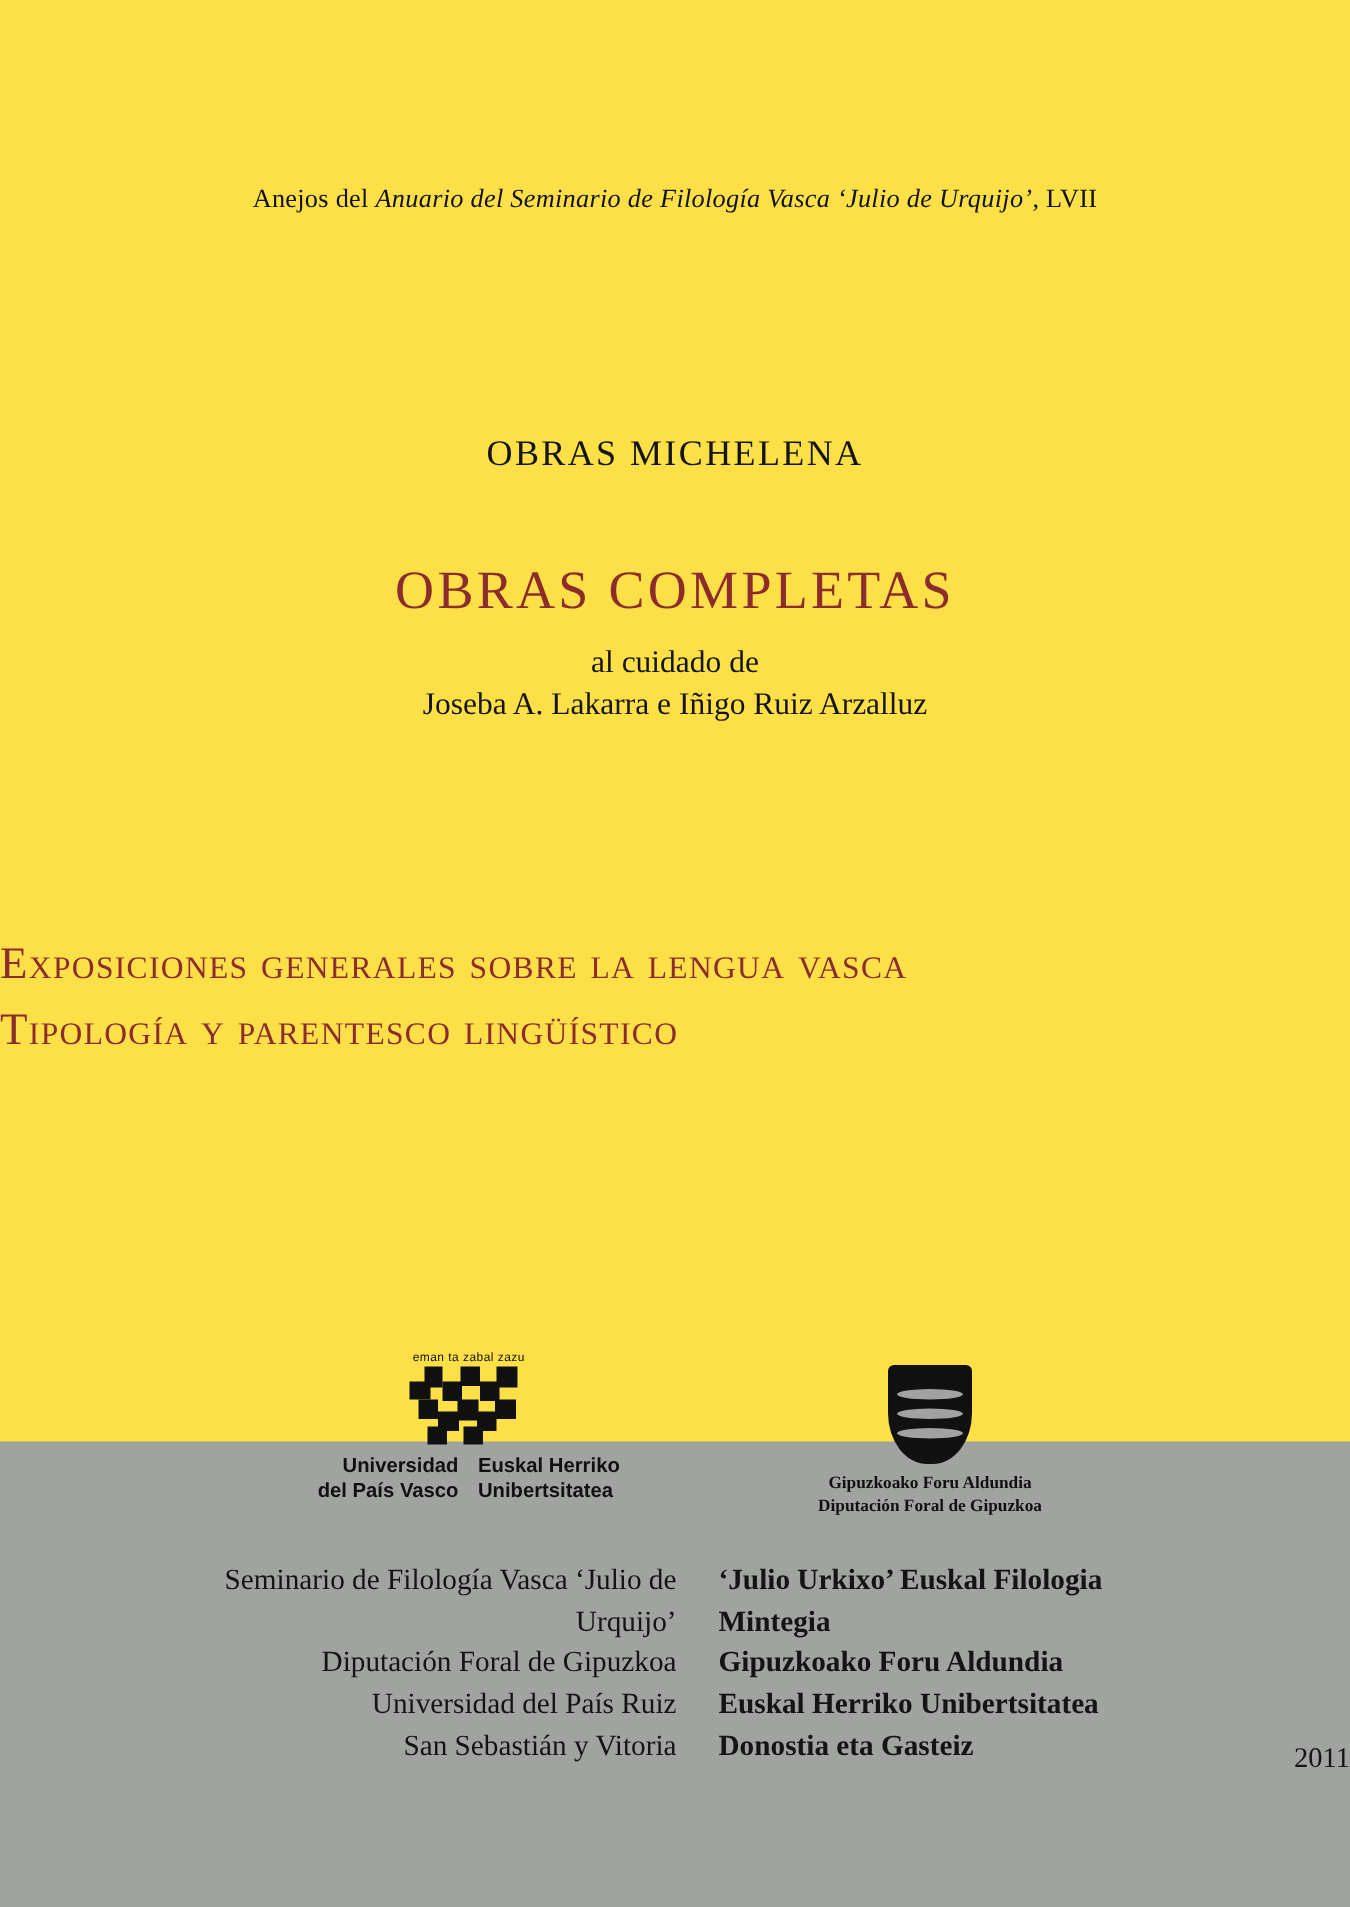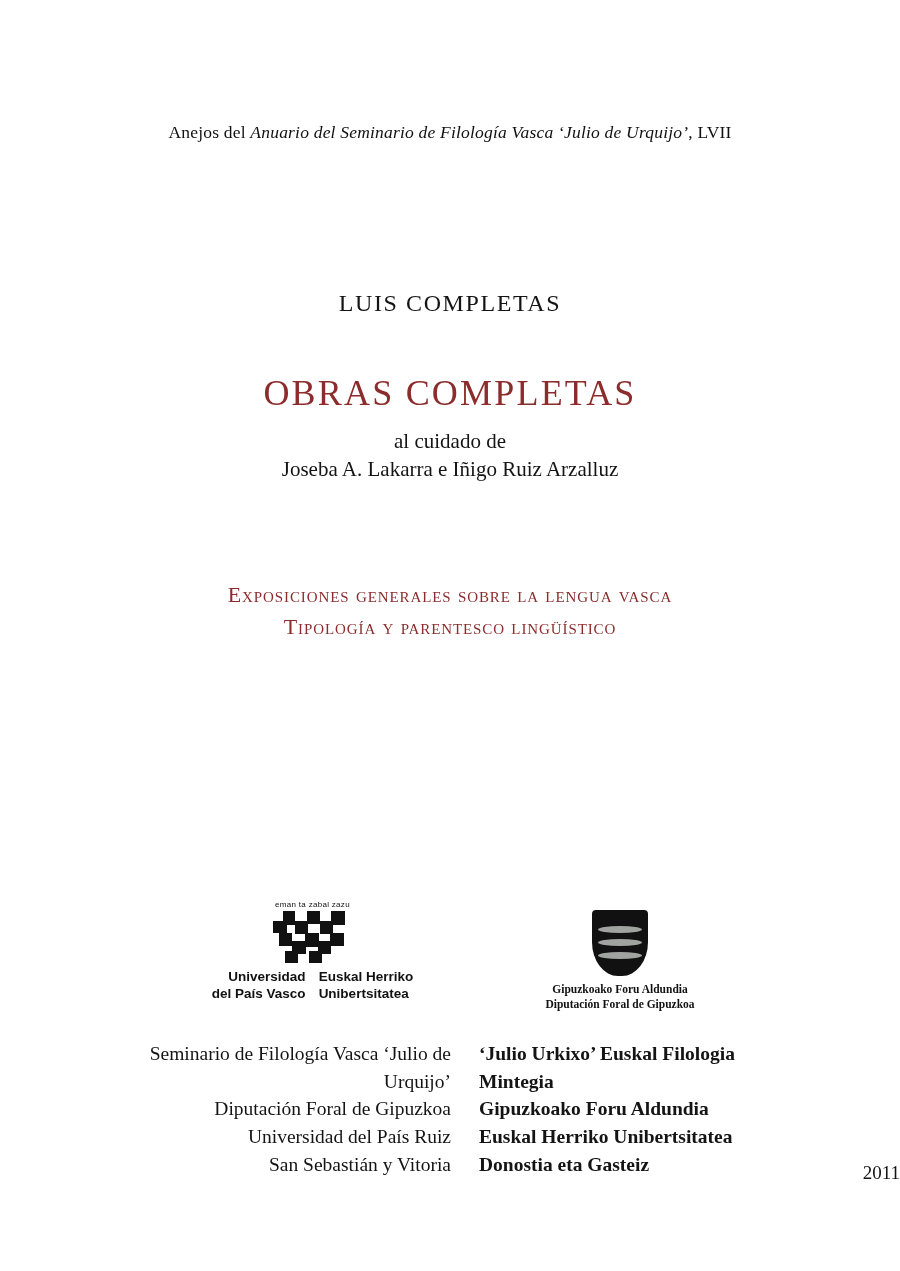--- a/index.html
+++ b/index.html
@@ -12,22 +12,22 @@
     background: #a0a3a0;
     font-family: "Liberation Serif", serif;
     color: #1a1a1a;
     overflow: hidden;
     position: relative;
   }
   .page {
     position: absolute;
     left: 0; top: 0;
     width: 900px;
-    height: 1271px;
-    background: #ffffff;
+    height: 961px;
+    background: #fde047;
   }
 
   
   .series-line {
     position: absolute;
     top: 122px;
     left: 0;
     width: 900px;
     text-align: center;
     font-size: 17.5px;
@@ -82,26 +82,26 @@
     width: 900px;
     text-align: center;
     font-size: 25px;
     letter-spacing: 1.5px;
     color: #8d2c2c;
   }
 
   
   .subtitle {
     position: absolute;
-    top: 579px;
-    left: 0;
-    width: 900px;
-    text-align: center;
+    top: 621px;
+    left: 0;
+    width: 900px;
+    text-align: left;
     color: #8d2c2c;
-    font-size: 22px;
+    font-size: 30px;
     line-height: 1.45;
     font-variant: small-caps;
     letter-spacing: 0.9px;
   }
 
   
   .logos {
     position: absolute;
     top: 900px;
     left: 0;
@@ -223,21 +223,21 @@
 </style>
 </head>
 <body>
 
 <div class="page">
 
   <div class="series-line">
     <span>Anejos del </span><span class="ital">Anuario del Seminario de Filología Vasca ‘Julio de Urquijo’</span><span>, LVII</span>
   </div>
 
-  <div class="author">LUIS COMPLETAS</div>
+  <div class="author">OBRAS MICHELENA</div>
 
   <div class="main-title">OBRAS COMPLETAS</div>
 
   <div class="editors">
     <div>al cuidado de</div>
     <div>Joseba A. Lakarra e Iñigo Ruiz Arzalluz</div>
   </div>
 
 
   <div class="subtitle">

